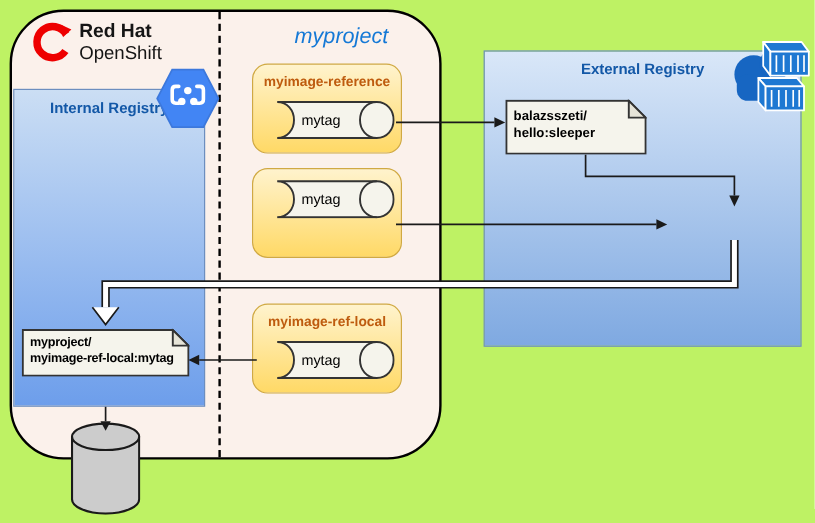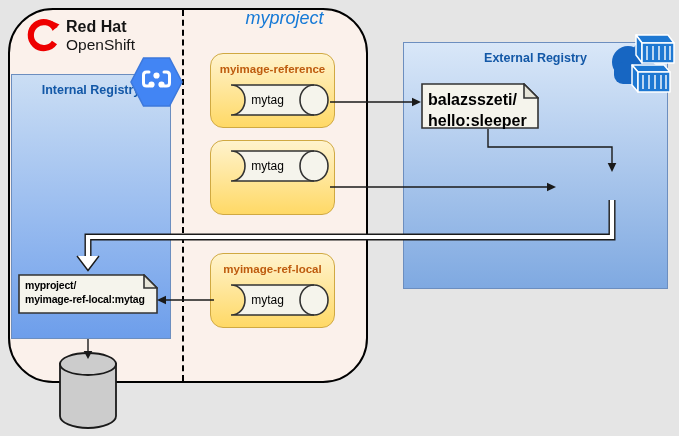--- a/index.html
+++ b/index.html
@@ -1,18 +1,18 @@
 <!DOCTYPE html>
 <html><head>
 <meta charset="utf-8">
 <style>
   * { box-sizing: border-box; margin: 0; padding: 0; }
   html,body { background:#ffffff; }
   body { font-family: "Liberation Sans", sans-serif; }
-  .canvas { position:relative; width:679px; height:436px; background:#e5e5e5; overflow:hidden; }
+  .canvas { position:relative; width:679px; height:436px; background:#bef264; overflow:hidden; }
 
   
   .outer-container { position:absolute; left:8px; top:8px; width:360px; height:375px;
     background:#FBF1EB; border:2px solid #000; border-radius:45px; z-index:1; }
   .dashed-divider { position:absolute; left:182px; top:10px; height:371px; width:0;
     border-left:2px dashed #000; z-index:2; }
 
   
   .brand { position:absolute; left:24px; top:16px; display:flex; align-items:flex-start; gap:6px; z-index:7; }
   .brand-text { line-height:1.12; padding-top:2px; }
@@ -24,41 +24,41 @@
   .internal-registry { left:11px; top:74px; width:160px; height:265px;
     background:linear-gradient(180deg,#CBDEF4 0%, #6D9EEB 100%); }
   .external-registry { left:403px; top:42px; width:265px; height:247px;
     background:linear-gradient(180deg,#D9E7F8 0%, #7FA9E1 100%); }
   .registry-title { text-align:center; font-weight:700; font-size:12.5px; color:#1358A7; padding-top:8px; }
 
   .hexagon-icon { position:absolute; left:130px; top:56px; z-index:7; }
   .cloud-icon { position:absolute; left:608px; top:30px; z-index:7; }
 
   
-  .project-label { position:absolute; left:202px; top:8px; width:165px; text-align:center;
+  .project-label { position:absolute; left:202px; top:20px; width:165px; text-align:center;
     font-style:italic; font-size:18px; color:#1579D6; z-index:4; }
 
   
   .stream-box { position:absolute; width:125px; height:75px; border:1px solid #D0A942; border-radius:13px;
     background:linear-gradient(180deg,#FFF3CD 0%, #FFD966 100%); text-align:center; z-index:4; }
   .stream-box.s1 { left:210px; top:53px; }
   .stream-box.s2 { left:210px; top:140px; }
   .stream-box.s3 { left:210px; top:253px; }
   .stream-label { display:block; font-weight:700; font-size:11.5px; color:#BE5B0E; margin-top:9px; }
   .tape-wrap { position:relative; width:112px; height:32px; margin:9px auto 0; }
   .tape-wrap svg { position:absolute; left:0; top:0; }
   .tape-label { position:absolute; inset:0; display:flex; align-items:center; justify-content:center;
     padding-right:10px; font-size:12px; color:#000; }
 
   
   .note { position:absolute; z-index:5; }
   .note svg { position:absolute; left:0; top:0; }
   .note-text { position:absolute; left:7px; top:5px; font-weight:700; color:#000; line-height:1.3; white-space:nowrap; }
   .note-remote { left:421px; top:83px; width:118px; height:46px; }
-  .note-remote .note-text { font-size:16px; top:7px; }
+  .note-remote .note-text { font-size:11px; top:7px; }
   .note-local { left:18px; top:274px; width:140px; height:40px; }
   .note-local .note-text { font-size:10.5px; top:5px; letter-spacing:-0.2px; }
 
   
   .digest-box { position:absolute; left:556px; top:172px; width:112px; height:30px;
     background:#E9E9E9; border:1.5px solid #333; display:flex; align-items:center; justify-content:center;
     font-style:italic; font-weight:600; font-size:11.5px; color:#111; z-index:9; }
 
   
   .cylinder { position:absolute; left:59px; top:351px; z-index:6; }

